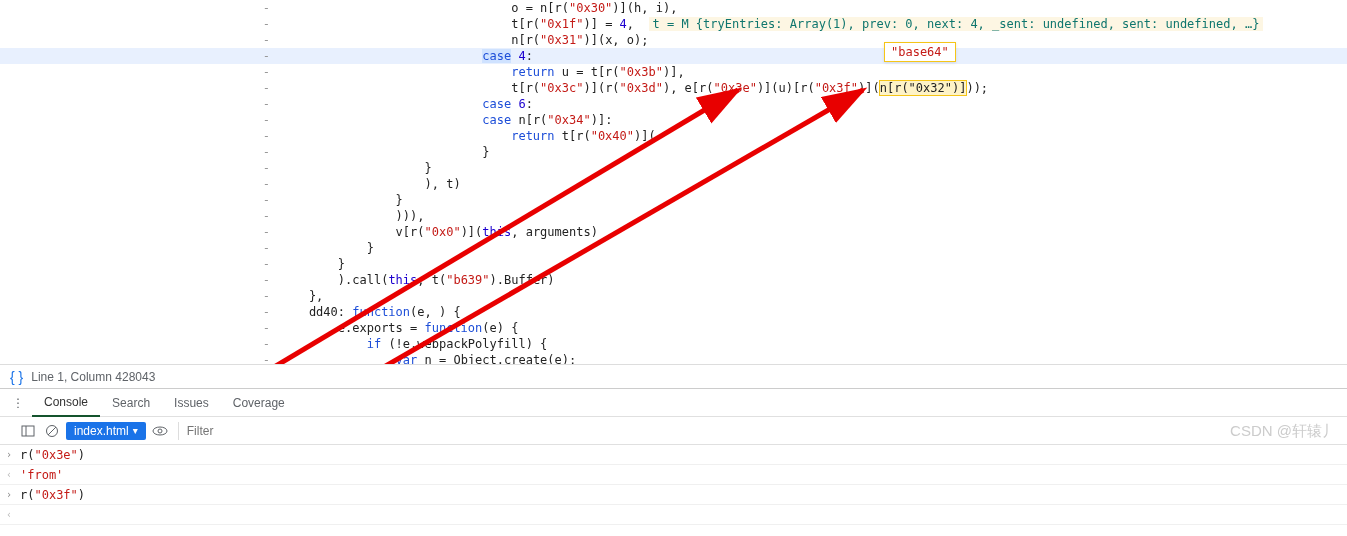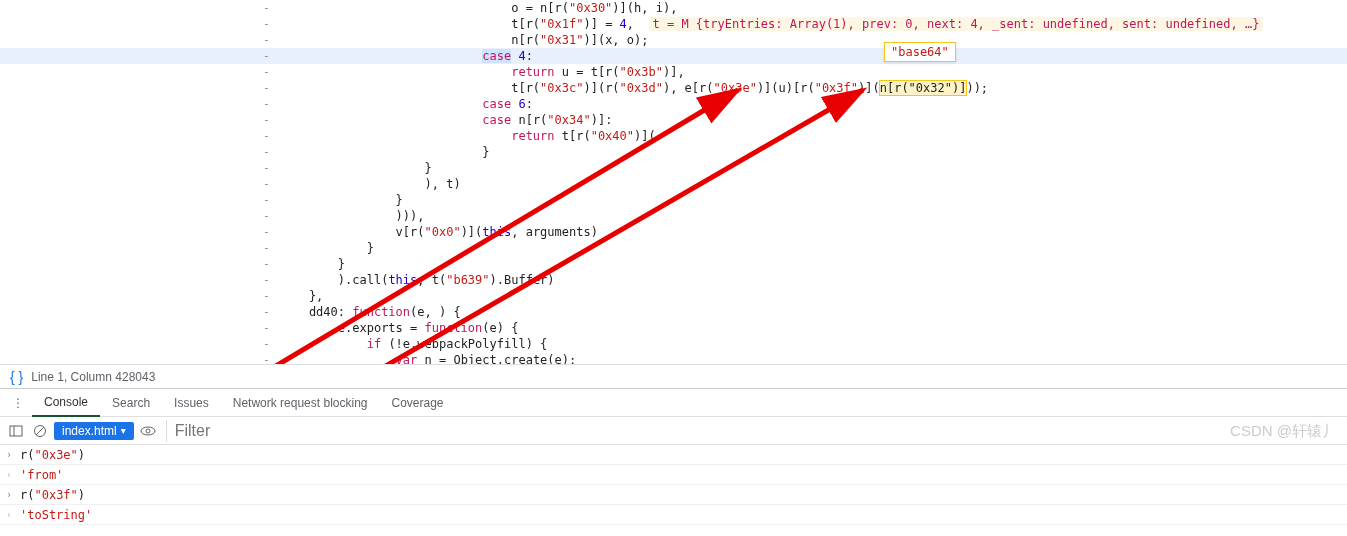--- a/index.html
+++ b/index.html
@@ -5,40 +5,40 @@
 *{box-sizing:border-box;margin:0;padding:0}
 body{font-family:Menlo,Consolas,monospace;font-size:12px;color:#222;background:#fff;width:1347px;height:536px;overflow:hidden;position:relative}
 .main{display:flex;flex-direction:column;height:100%}
 .code-area{flex:1;overflow:hidden;background:#fff;position:relative}
 .code-lines{position:relative}
 .line{display:flex;height:16px;line-height:16px;white-space:pre}
 .gutter{width:280px;text-align:right;padding-right:10px;color:#999;flex-shrink:0}
 .code{flex:1}
 .line.hl{background:#e8f0fe}
 .line.hl .code{background:#e8f0fe}
-.kw{color:#be185d}
+.kw{color:#1d4ed8}
 .str{color:#c41a16}
 .num{color:#1c00cf}
 .this{color:#1c00cf}
 .sel{background:#cfe2ff}
 .hlbox{background:#fef3c7;outline:1px solid #f5c518}
 .tooltip{position:absolute;background:#fff;border:1px solid #f5c518;padding:2px 6px;font-family:Menlo,Consolas,monospace;font-size:12px;color:#c41a16;z-index:10;box-shadow:0 1px 3px rgba(0,0,0,0.1)}
-.inline-eval{background:#fdf6e3;color:#be185d;padding:0 4px}
+.inline-eval{background:#fdf6e3;color:#0f766e;padding:0 4px}
 .status{height:24px;border-top:1px solid #ddd;display:flex;align-items:center;padding:0 10px;color:#5f6368;font-family:-apple-system,sans-serif;font-size:12px;background:#fff}
 .status .brace{color:#1a73e8;margin-right:8px;font-size:14px}
 .drawer{height:148px;border-top:1px solid #ccc;background:#fff;display:flex;flex-direction:column}
 .tabs{height:28px;border-bottom:1px solid #e0e0e0;display:flex;align-items:center;padding:0 4px;font-family:-apple-system,sans-serif;font-size:12px;color:#5f6368}
 .tabs .more{padding:0 8px;cursor:pointer}
 .tab{padding:0 12px;height:28px;display:flex;align-items:center;cursor:pointer}
 .tab.active{color:#333;border-bottom:2px solid #14532d;margin-bottom:-1px}
-.toolbar{height:28px;border-bottom:1px solid #e0e0e0;display:flex;align-items:center;padding:0 6px;gap:4px}
+.toolbar{height:28px;border-bottom:1px solid #e0e0e0;display:flex;align-items:center;padding:0 18px;gap:4px}
 .tb-btn{width:20px;height:20px;display:flex;align-items:center;justify-content:center;color:#5f6368;cursor:pointer}
 .ctx{background:#1a73e8;color:#fff;padding:2px 8px;border-radius:2px;font-family:-apple-system,sans-serif;font-size:12px;display:flex;align-items:center;gap:4px}
 .ctx::after{content:"▾";font-size:10px}
-.filter{border:none;outline:none;padding:2px 6px;font-family:-apple-system,sans-serif;font-size:16px;flex:1;border-left:1px solid #ddd;margin-left:4px;padding-left:8px}
+.filter{border:none;outline:none;padding:2px 6px;font-family:-apple-system,sans-serif;font-size:12px;flex:1;border-left:1px solid #ddd;margin-left:4px;padding-left:8px}
 .console{flex:1;overflow:auto;font-family:Menlo,Consolas,monospace;font-size:12px}
 .crow{display:flex;align-items:center;height:20px;padding:0 6px;border-bottom:1px solid #f0f0f0}
 .crow .arr{width:14px;color:#888;font-size:10px}
 .crow .txt{flex:1}
 .crow.out .arr{color:#bbb}
 .watermark{position:absolute;right:10px;bottom:95px;color:#ccc;font-family:-apple-system,sans-serif;font-size:15px;z-index:5}
 svg.arrows{position:absolute;top:0;left:0;pointer-events:none;z-index:8}
 </style>
 </head>
 <body>
@@ -86,21 +86,20 @@
     <span class="brace">{ }</span>
     <span>Line 1, Column 428043</span>
   </div>
 
   <div class="drawer">
     <div class="tabs">
       <span class="more">⋮</span>
       <div class="tab active">Console</div>
       <div class="tab">Search</div>
       <div class="tab">Issues</div>
-      <div class="tab">Network request blocking</div>
       <div class="tab">Coverage</div>
     </div>
     <div class="toolbar">
       <div class="tb-btn">
           <svg width="14" height="14" viewBox="0 0 14 14">
             <rect x="1" y="2" width="12" height="10" fill="none" stroke="#5f6368"></rect>
             <line x1="5" y1="2" x2="5" y2="12" stroke="#5f6368"></line>
           </svg>
         </div>
       <div class="tb-btn">
@@ -126,19 +125,18 @@
       <div class="crow out">
           <span class="arr">‹</span>
           <span class="txt str">'from'</span>
         </div>
       <div class="crow">
           <span class="arr">›</span>
           <span class="txt"><span>r(</span><span class="str">"0x3f"</span><span>)</span></span>
         </div>
       <div class="crow out">
           <span class="arr">‹</span>
-          <span class="txt str">'toString'</span>
         </div>
     </div>
   </div>
 </div>
 
 <div class="watermark">CSDN @轩辕丿</div>
 
 </body></html>

